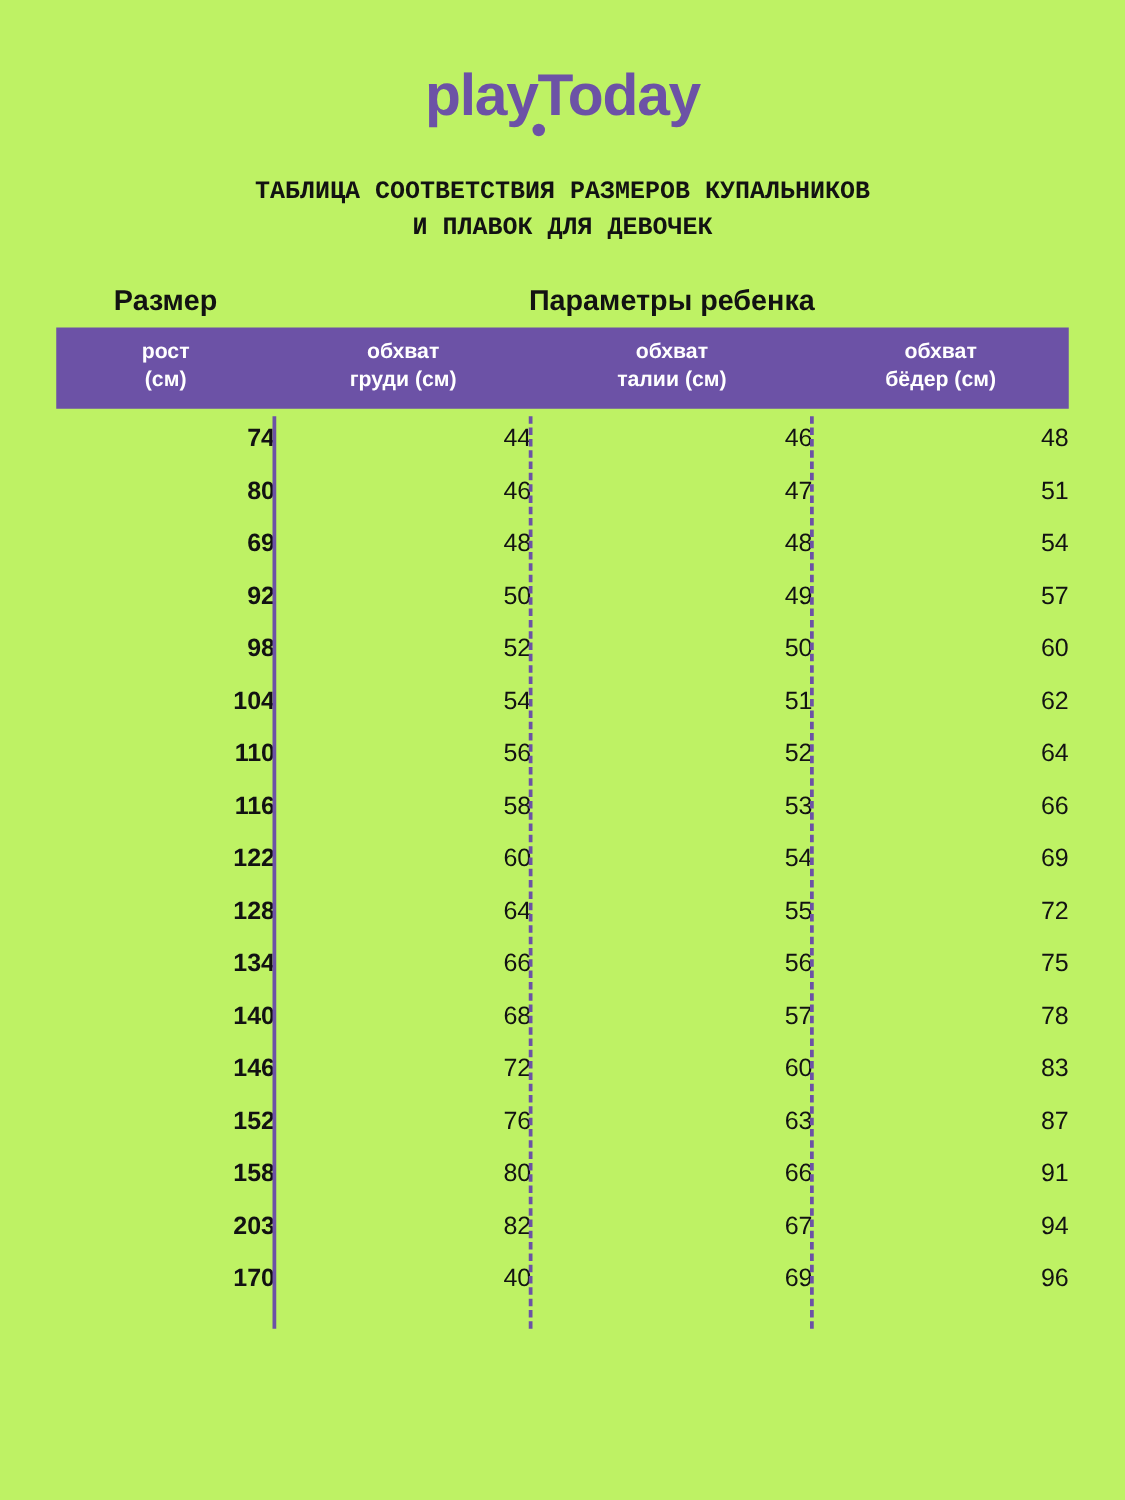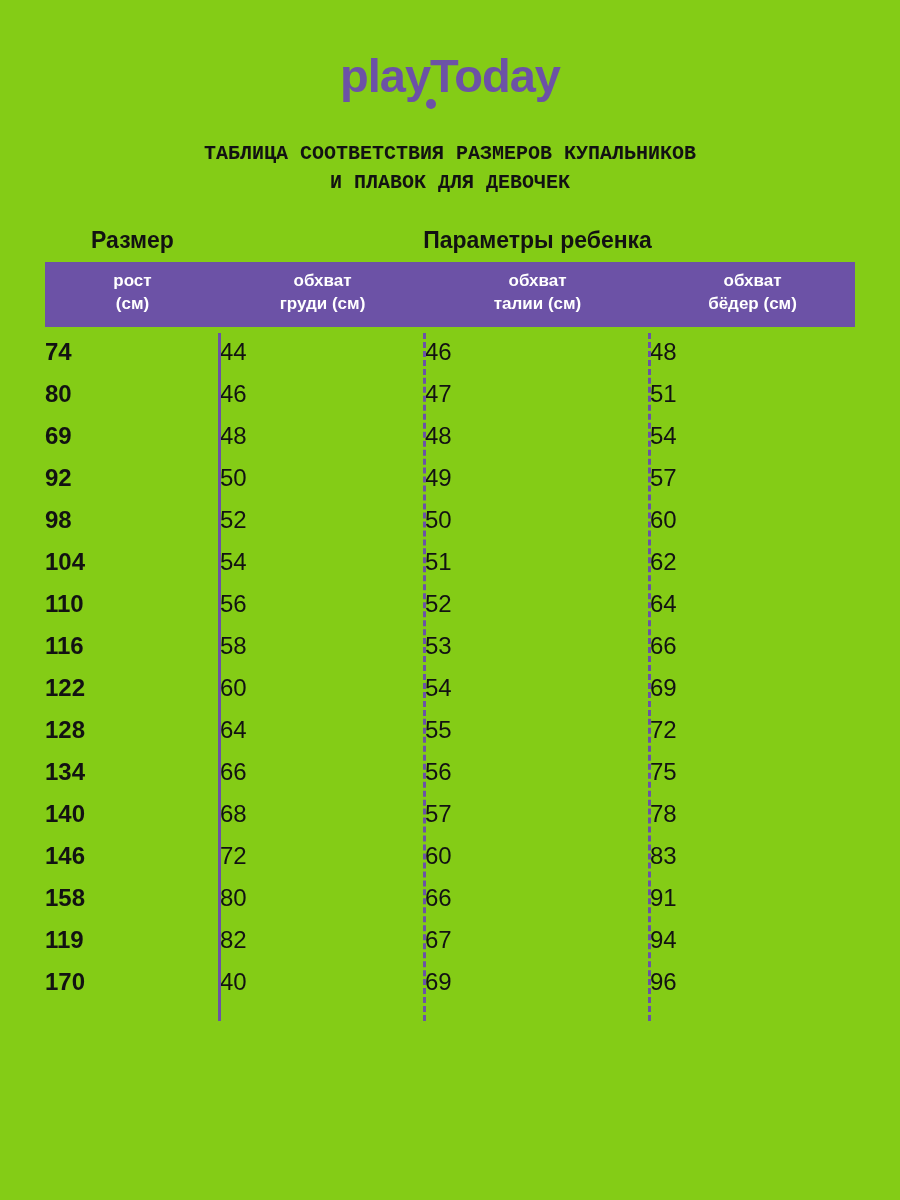--- a/index.html
+++ b/index.html
@@ -1,20 +1,20 @@
 <!DOCTYPE html>
 <html style="--purple: #6C52A6;"><head>
 <meta charset="utf-8">
 <style>
   :root { --purple: #6C52A6; }
   * { margin:0; padding:0; box-sizing:border-box; }
   html,body { background:#ffffff; }
   .page {
     width:900px; height:1200px;
-    background:#84cc16;
+    background:#bef264;
     font-family:"Liberation Sans", sans-serif;
     position:relative;
     margin:0 auto;
     overflow:hidden;
   }
   .logo-wrap { text-align:center; padding-top:48px; }
   .logo {
     display:inline-block;
     position:relative;
     font-size:47px;
@@ -66,22 +66,22 @@
     line-height:1.35;
   }
   .rows {
     position:relative;
     padding-bottom:18px;
     margin-top:4px;
   }
   .trow {
     height:42px;
     align-items:center;
-    text-align:left;
-    font-size:24px;
+    text-align:right;
+    font-size:20px;
     color:#121212;
   }
   .trow .tcell:first-child { font-weight:bold; }
   .sep {
     position:absolute;
     top:2px;
     bottom:0;
   }
   .sep-solid { left:173px; width:3px; background:var(--purple); }
   .sep-dashed { border-left:3px dashed var(--purple); }
@@ -207,27 +207,33 @@
           <div class="tcell">57</div>
           <div class="tcell">78</div>
         </div>
         <div class="grid4 trow">
           <div class="tcell">146</div>
           <div class="tcell">72</div>
           <div class="tcell">60</div>
           <div class="tcell">83</div>
         </div>
         <div class="grid4 trow">
+          <div class="tcell">152</div>
+          <div class="tcell">76</div>
+          <div class="tcell">63</div>
+          <div class="tcell">87</div>
+        </div>
+        <div class="grid4 trow">
           <div class="tcell">158</div>
           <div class="tcell">80</div>
           <div class="tcell">66</div>
           <div class="tcell">91</div>
         </div>
         <div class="grid4 trow">
-          <div class="tcell">119</div>
+          <div class="tcell">203</div>
           <div class="tcell">82</div>
           <div class="tcell">67</div>
           <div class="tcell">94</div>
         </div>
         <div class="grid4 trow">
           <div class="tcell">170</div>
           <div class="tcell">40</div>
           <div class="tcell">69</div>
           <div class="tcell">96</div>
         </div>

